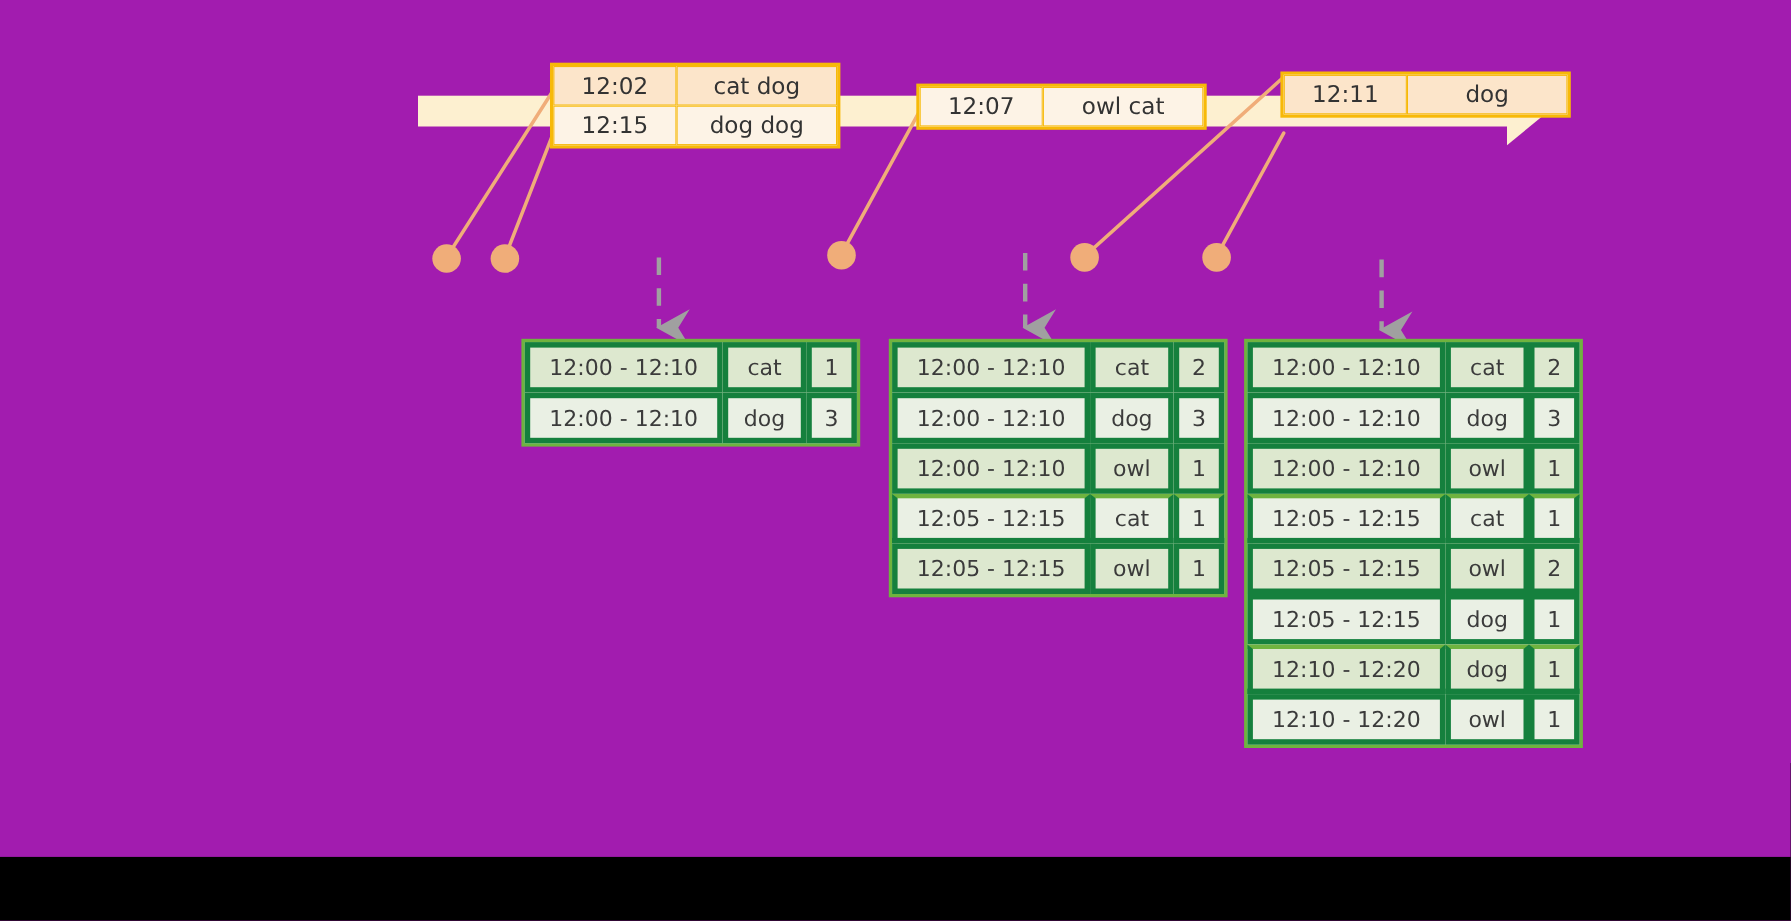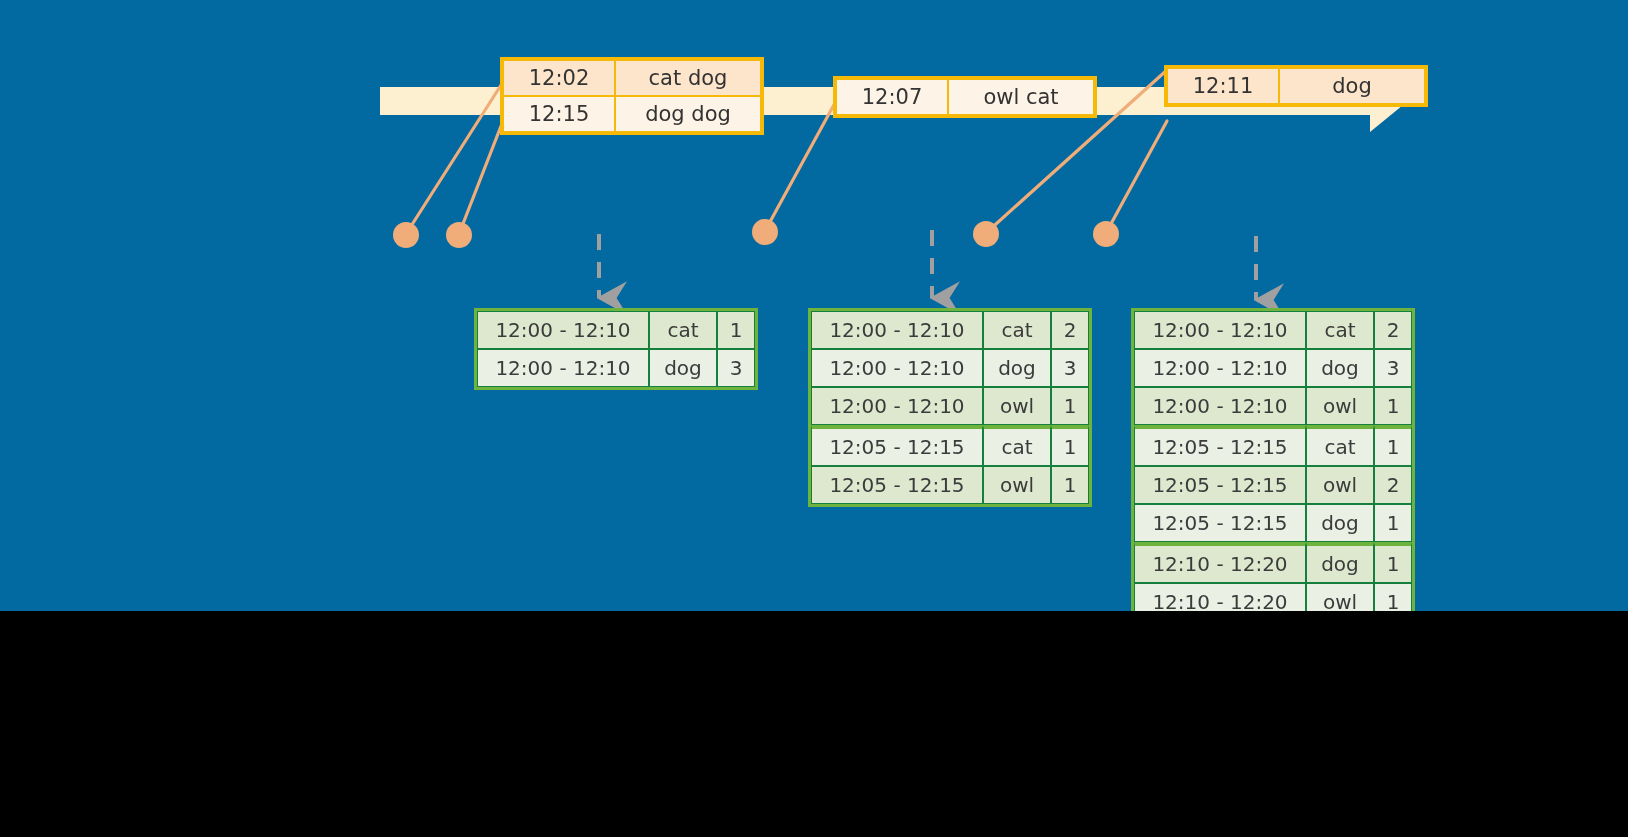--- a/index.html
+++ b/index.html
@@ -3,22 +3,22 @@
 <meta charset="utf-8">
 <style>
   html, body {
     margin: 0;
     padding: 0;
     background: #000000;
   }
   #stage {
     position: relative;
     width: 1628px;
-    height: 611px;
-    background: #0369a1;
+    height: 779px;
+    background: #a21caf;
     font-family: "DejaVu Sans", "Liberation Sans", sans-serif;
     overflow: hidden;
   }
   svg.layer {
     position: absolute;
     left: 0;
     top: 0;
     width: 1628px;
     height: 837px;
     pointer-events: none;
@@ -52,21 +52,21 @@
     border-spacing: 0;
     background: #6fb33f;
     box-shadow: 0 0 0 3px #6fb33f;
     font-size: 20px;
     color: #3b3b3b;
   }
   .res-table td {
     padding: 6px 10px;
     text-align: center;
     white-space: nowrap;
-    border: 1px solid #15803d;
+    border: 5px solid #15803d;
   }
   .res-table tr.row-a td { background: #dde8cf; }
   .res-table tr.row-b td { background: #eaf0e4; }
   .res-table td.c-win  { min-width: 150px; }
   .res-table td.c-word { min-width: 46px; margin-left: 24px; }
   .res-table td.c-cnt  { min-width: 16px; }
   .res-table tr.grp-sep td { border-top: 4px solid #6fb33f; }
 </style>
 </head>
 <body>

